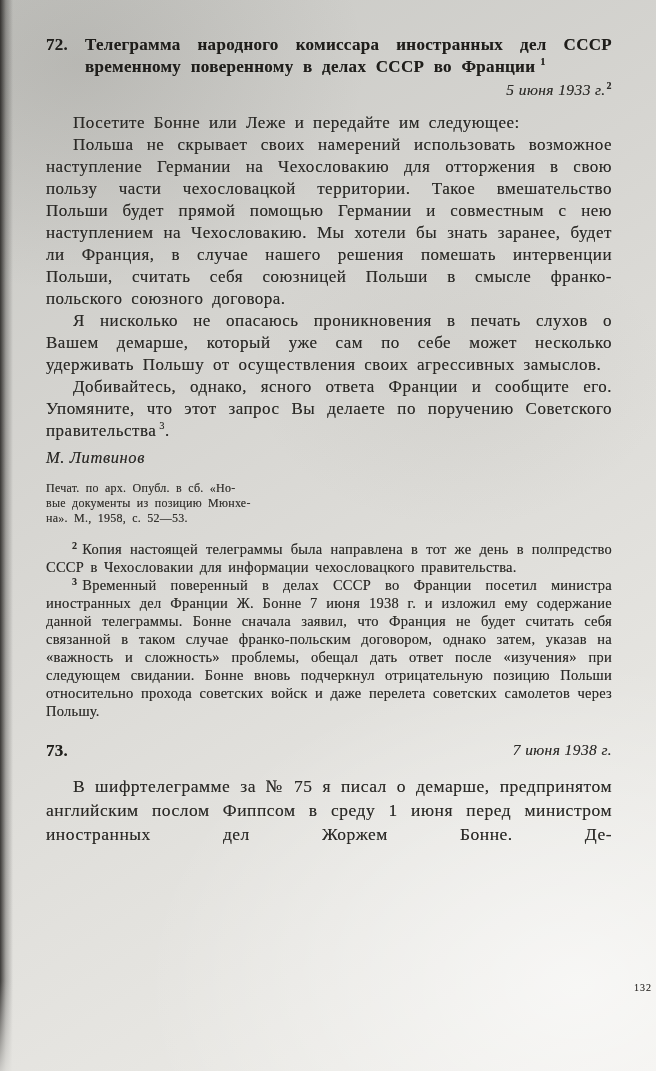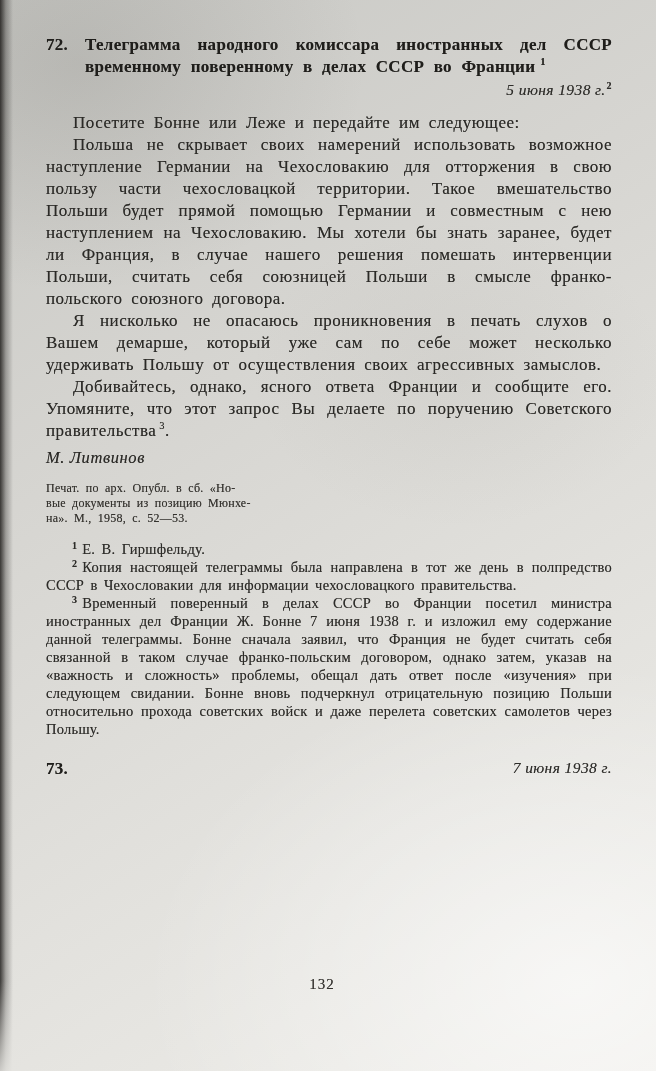--- a/index.html
+++ b/index.html
@@ -146,75 +146,77 @@
 
   .doc73-heading { margin-top: 20px; }
   .doc73-body .body-p {
     font-size: 17.5px;
     line-height: 24px;
   }
   .doc73-body { margin-top: 14px; }
 
   .page-number {
     position: absolute;
-    left: 0; right: 12px;
+    left: 0; right: 4px;
     bottom: 78px;
-    text-align: center;
-    font-size: 15px;
+    text-align: right;
+    font-size: 10px;
     letter-spacing: 1px;
     color: #33312e;
   }
 </style>
 </head>
 <body>
 
 <div class="page">
   <div class="edge-shadow-left"></div>
 
   <div class="text-block">
 
     <section>
       <div class="doc-heading">
         <span class="doc-num">72.</span>
         <span>Телеграмма народного комиссара иностранных дел СССР временному поверенному в делах СССР во Франции</span><sup>1</sup>
       </div>
 
       <div class="dateline">
-        <span>5 июня 1938 г.</span><sup>2</sup>
+        <span>5 июня 1933 г.</span><sup>2</sup>
       </div>
 
       <div class="doc-body">
         <p class="body-p">Посетите Бонне или Леже и передайте им следующее:</p>
         <p class="body-p">Польша не скрывает своих намерений использовать возможное наступление Германии на Чехословакию для отторжения в свою пользу части чехословацкой территории. Такое вмешательство Польши будет прямой помощью Германии и совместным с нею наступлением на Чехословакию. Мы хотели бы знать заранее, будет ли Франция, в случае нашего решения помешать интервенции Польши, считать себя союзницей Польши в смысле франко-польского союзного договора.</p>
         <p class="body-p">Я нисколько не опасаюсь проникновения в печать слухов о Вашем демарше, который уже сам по себе может несколько удерживать Польшу от осуществления своих агрессивных замыслов.</p>
         <p class="body-p"><span>Добивайтесь, однако, ясного ответа Франции и сообщите его. Упомяните, что этот запрос Вы делаете по поручению Советского правительства</span><sup class="fn-ref">3</sup><span>.</span></p>
       </div>
 
       <div class="signature">М. Литвинов</div>
 
       <div class="source-citation">
         <div>Печат. по арх. Опубл. в сб. «Но-</div>
         <div>вые документы из позицию Мюнхе-</div>
         <div>на». М., 1958, с. 52—53.</div>
       </div>
 
       <div class="footnotes">
-        <p class="fn"><sup class="fn-marker">1</sup><span>Е. В. Гиршфельду.</span></p>
         <p class="fn"><sup class="fn-marker">2</sup><span>Копия настоящей телеграммы была направлена в тот же день в полпредство СССР в Чехословакии для информации чехословацкого правительства.</span></p>
         <p class="fn"><sup class="fn-marker">3</sup><span>Временный поверенный в делах СССР во Франции посетил министра иностранных дел Франции Ж. Бонне 7 июня 1938 г. и изложил ему содержание данной телеграммы. Бонне сначала заявил, что Франция не будет считать себя связанной в таком случае франко-польским договором, однако затем, указав на «важность и сложность» проблемы, обещал дать ответ после «изучения» при следующем свидании. Бонне вновь подчеркнул отрицательную позицию Польши относительно прохода советских войск и даже перелета советских самолетов через Польшу.</span></p>
       </div>
     </section>
 
     <section>
       <div class="doc-heading doc73-heading last-justified">
         <span class="doc-num">73.</span>
       </div>
 
       <div class="dateline">
         <span>7 июня 1938 г.</span>
       </div>
 
+      <div class="doc-body doc73-body">
+        <p class="body-p last-justified">В шифртелеграмме за № 75 я писал о демарше, предпринятом английским послом Фиппсом в среду 1 июня перед министром иностранных дел Жоржем Бонне. Де-</p>
+      </div>
     </section>
 
   </div>
 
   <div class="page-number">132</div>
 </div>
 
 </body></html>

